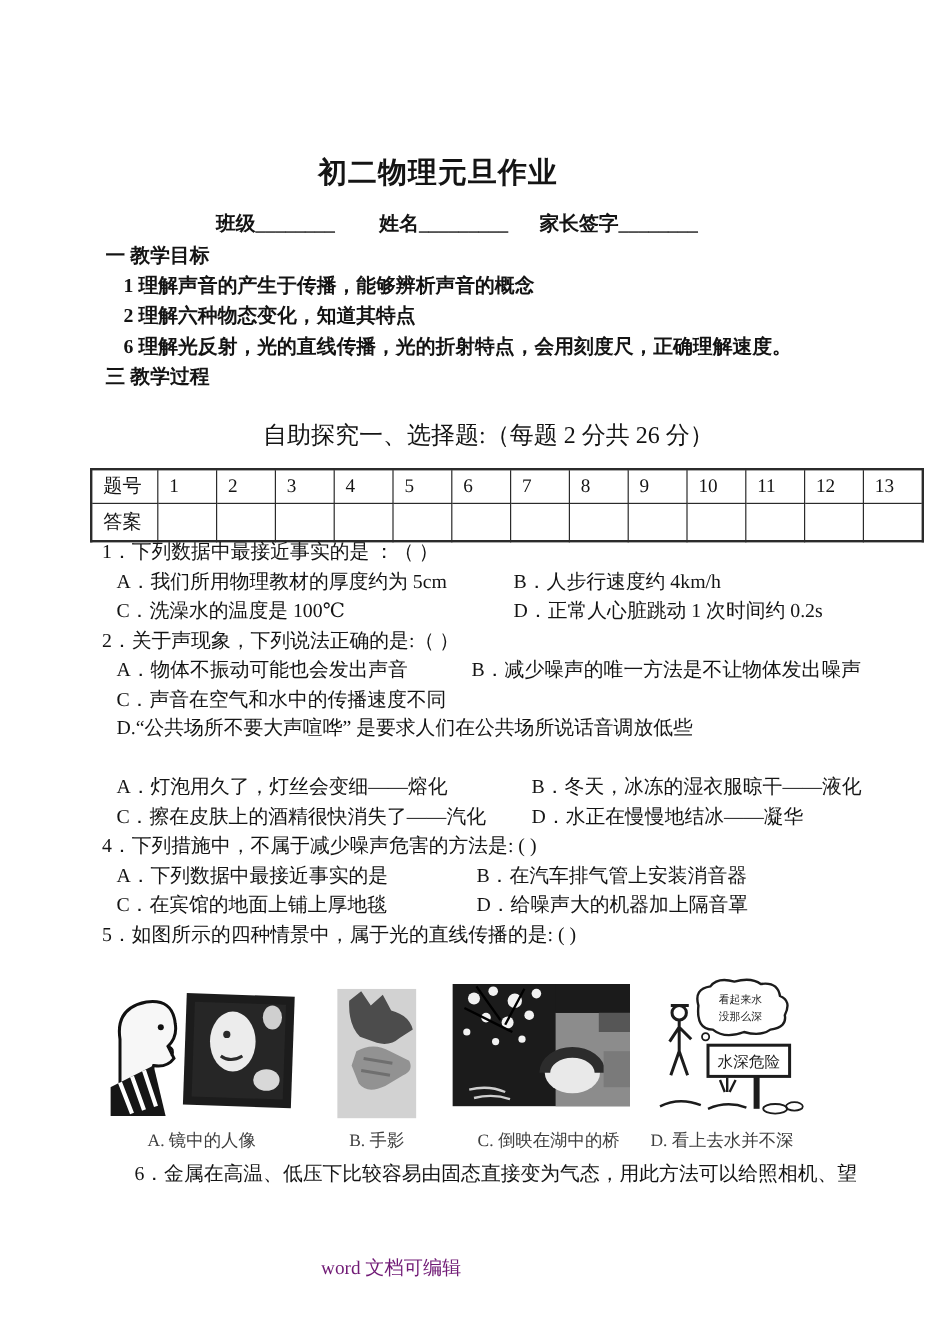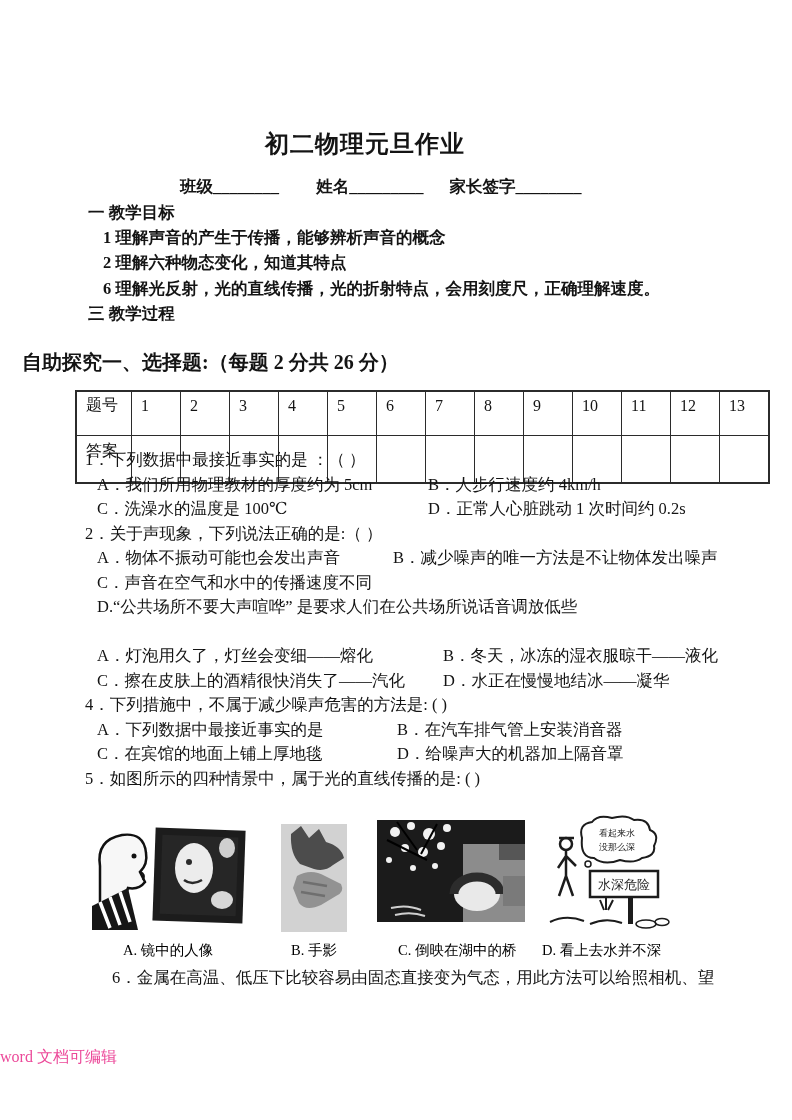--- a/index.html
+++ b/index.html
@@ -27,61 +27,62 @@
   .fields .gap2{margin-left:22px;}
   .objectives{
     top:200px;left:88px;width:660px;
     font-size:16.5px;font-weight:700;
     line-height:25.2px;
   }
   .objectives .item{padding-left:15px;}
   .quiz-heading{
     top:349px;left:0;width:792px;
     padding-left:22px;box-sizing:border-box;
-    font-size:20px;font-weight:700;
+    text-align:center;
+    font-size:20px;font-weight:400;
   }
   .answer-table{
     top:390px;left:75px;
     border-collapse:collapse;
     font-size:16px;
   }
   .answer-table td{
     border:1px solid #2b2b2b;
-    padding:0 0 16px 9px;
+    padding:0 0 0 9px;
     vertical-align:middle;
   }
   .answer-table{border:2px solid #2b2b2b;}
   .answer-table tr:nth-child(1) td{height:27px;width:39px;}
   .answer-table tr:nth-child(2) td{height:30px;}
   .answer-table td.rowlabel{width:45px;}
   .questions{
     top:448px;left:85px;width:665px;
     font-size:16.5px;line-height:24.5px;
   }
   .qline{white-space:nowrap;}
   .qline.opt{padding-left:12px;}
   .qline.spacer{height:24.5px;}
   .oc{display:inline-block;}
   .c1{width:331px;}
   .c2{width:296px;}
   .c3{width:346px;}
   .c4{width:300px;}
   .figure{position:absolute;}
-  .captions span{position:absolute;top:941px;font-size:14.5px;color:#000000;white-space:nowrap;}
+  .captions span{position:absolute;top:941px;font-size:14.5px;color:#404040;white-space:nowrap;}
   .cap-a{left:123px;}
   .cap-b{left:291px;}
   .cap-c{left:398px;}
   .cap-d{left:542px;}
   .q6{
     top:967px;left:112px;width:650px;
     font-size:16.5px;white-space:nowrap;
   }
   .footer{
     top:1047px;left:0;width:652px;
-    text-align:left;font-size:16px;color:#ec4899;
+    text-align:center;font-size:16px;color:#701a75;
   }
   svg text{font-family:"Liberation Sans","DejaVu Sans",sans-serif;}
 </style>
 </head>
 <body>
 
 <div class="page">
 
   <div class="abs title">初二物理元旦作业</div>
 

